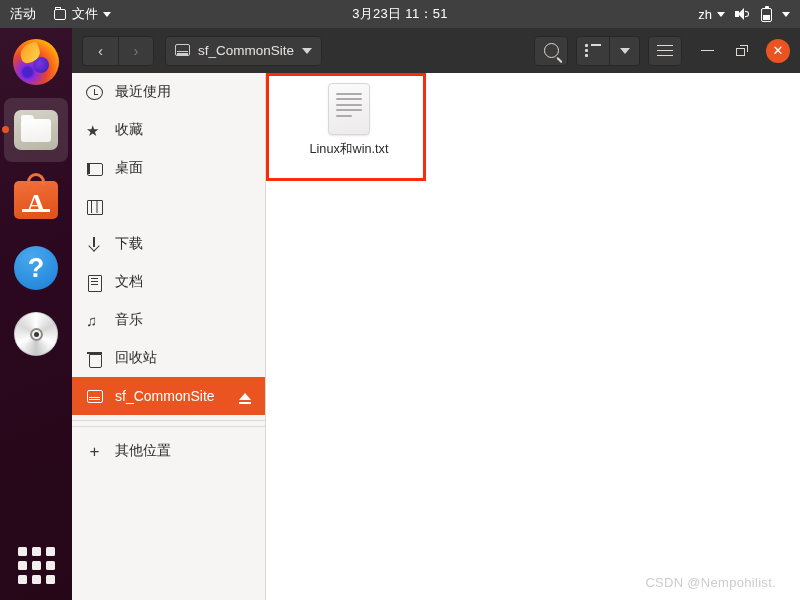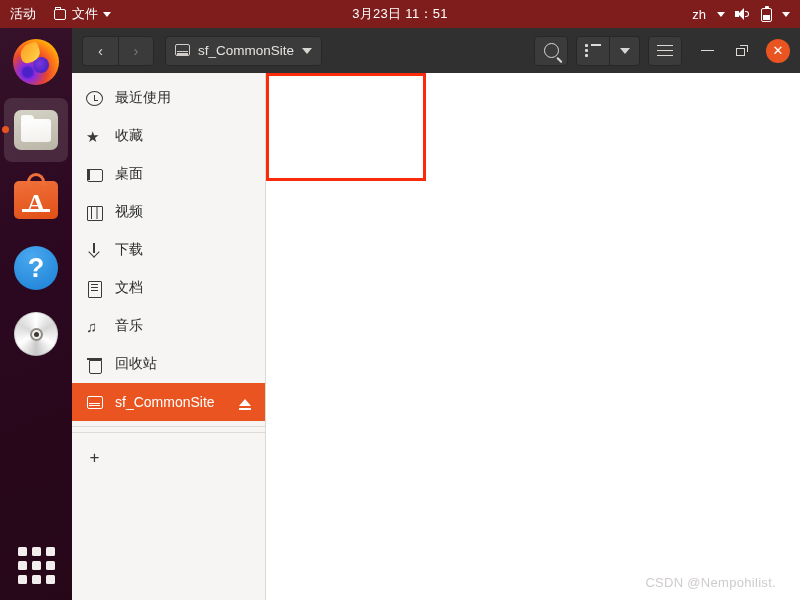--- a/index.html
+++ b/index.html
@@ -7,21 +7,21 @@
     width: 800px; height: 600px;
     overflow: hidden;
     font-family: "Liberation Sans", "DejaVu Sans", sans-serif;
     background: #ffffff;
   }
   #screen { position: relative; width: 800px; height: 600px; }
 
   
   .topbar {
     position: absolute; left: 0; top: 0; width: 800px; height: 28px;
-    background: #7f1d1d; color: #ffffff;
+    background: #404040; color: #ffffff;
     display: flex; align-items: center;
     font-size: 13px;
   }
   .topbar-left { display: flex; align-items: center; height: 100%; }
   .tb-activities { padding: 0 10px 0 10px; color: #ffffff; line-height: 28px; }
   .tb-app { display: flex; align-items: center; gap: 5px; padding: 0 8px; }
   .tb-app-icon { width: 13px; height: 14px; position: relative; }
   .tb-app-icon .folder-out {
     position: absolute; left: 0; top: 2px; width: 12px; height: 11px;
     border: 1.3px solid #ffffff; border-radius: 2px;
@@ -38,21 +38,21 @@
   .topbar-center {
     position: absolute; left: 0; right: 0; top: 0; height: 28px;
     display: flex; align-items: center; justify-content: center;
     pointer-events: none;
   }
   .tb-clock { font-size: 13px; letter-spacing: 0.3px; }
   .topbar-right {
     margin-left: auto; display: flex; align-items: center; gap: 10px;
     padding-right: 10px; height: 100%;
   }
-  .tb-lang { display: flex; align-items: center; gap: 11px; }
+  .tb-lang { display: flex; align-items: center; gap: 5px; }
   .vol-icon { width: 16px; height: 14px; position: relative; }
   .vol-icon .spk {
     position: absolute; left: 0; top: 4px; width: 4px; height: 6px; background: #fff;
   }
   .vol-icon .cone {
     position: absolute; left: 3px; top: 1px;
     width: 0; height: 0;
     border-top: 6px solid transparent; border-bottom: 6px solid transparent;
     border-right: 6px solid #fff;
   }
@@ -252,21 +252,21 @@
   .min-ic { width: 13px; height: 1.8px; background: #dcd9d6; }
   .max-ic { width: 12px; height: 11px; position: relative; }
   .max-ic .r1 { position: absolute; left: 0; bottom: 0; width: 9px; height: 8px; border: 1.4px solid #dcd9d6; }
   .max-ic .r2 { position: absolute; right: 0; top: 0; width: 8px; height: 7px; border: 1.4px solid #dcd9d6; border-left: none; border-bottom: none;}
 
   
   .wbody { display: flex; height: 527px; }
   .sidebar {
     width: 194px; height: 100%; background: #f6f5f4;
     border-right: 1px solid #dcd8d4;
-    padding-top: 6px; overflow: hidden;
+    overflow: hidden;
   }
   .sb-item {
     height: 38px; display: flex; align-items: center; gap: 12px;
     padding: 0 10px 0 14px; color: #2b2b2b; font-size: 14px;
   }
   .sb-item.selected { background: #e95420; color: #ffffff; }
   .sb-label { white-space: nowrap; overflow: hidden; text-overflow: ellipsis; flex: 1; }
   .sb-ic { width: 17px; height: 17px; flex: 0 0 17px; position: relative; }
   .sb-sep { height: 1px; background: #dedad6; margin: 5px 0; }
 
@@ -544,21 +544,20 @@
         <div class="sb-item">
           <span class="sb-ic ic-star">★</span>
           <span class="sb-label">收藏</span>
         </div>
         <div class="sb-item">
           <span class="sb-ic ic-desktop"></span>
           <span class="sb-label">桌面</span>
         </div>
         <div class="sb-item">
           <span class="sb-ic ic-video"></span>
-          <span class="sb-label">视频</span>
         </div>
         <div class="sb-item">
           <span class="sb-ic ic-down"></span>
           <span class="sb-label">下载</span>
         </div>
         <div class="sb-item">
           <span class="sb-ic ic-doc"></span>
           <span class="sb-label">文档</span>
         </div>
         <div class="sb-item">
@@ -580,23 +579,34 @@
           <span class="eject"></span>
         </div>
 
         <div class="sb-sep"></div>
 
 
         <div class="sb-sep"></div>
 
         <div class="sb-item">
           <span class="sb-ic ic-plus">+</span>
+          <span class="sb-label">其他位置</span>
         </div>
       </div>
 
       <div class="filearea">
+        <div class="file-item">
+          <span class="txt-icon">
+            <i></i>
+              <i></i>
+              <i></i>
+              <i></i>
+              <i class="short"></i>
+          </span>
+          <span class="file-name">Linux和win.txt</span>
+        </div>
         <div class="annot-box"></div>
         <div class="watermark">CSDN @Nempohilist.</div>
       </div>
 
     </div>
   </div>
 </div>
 
 </body></html>

